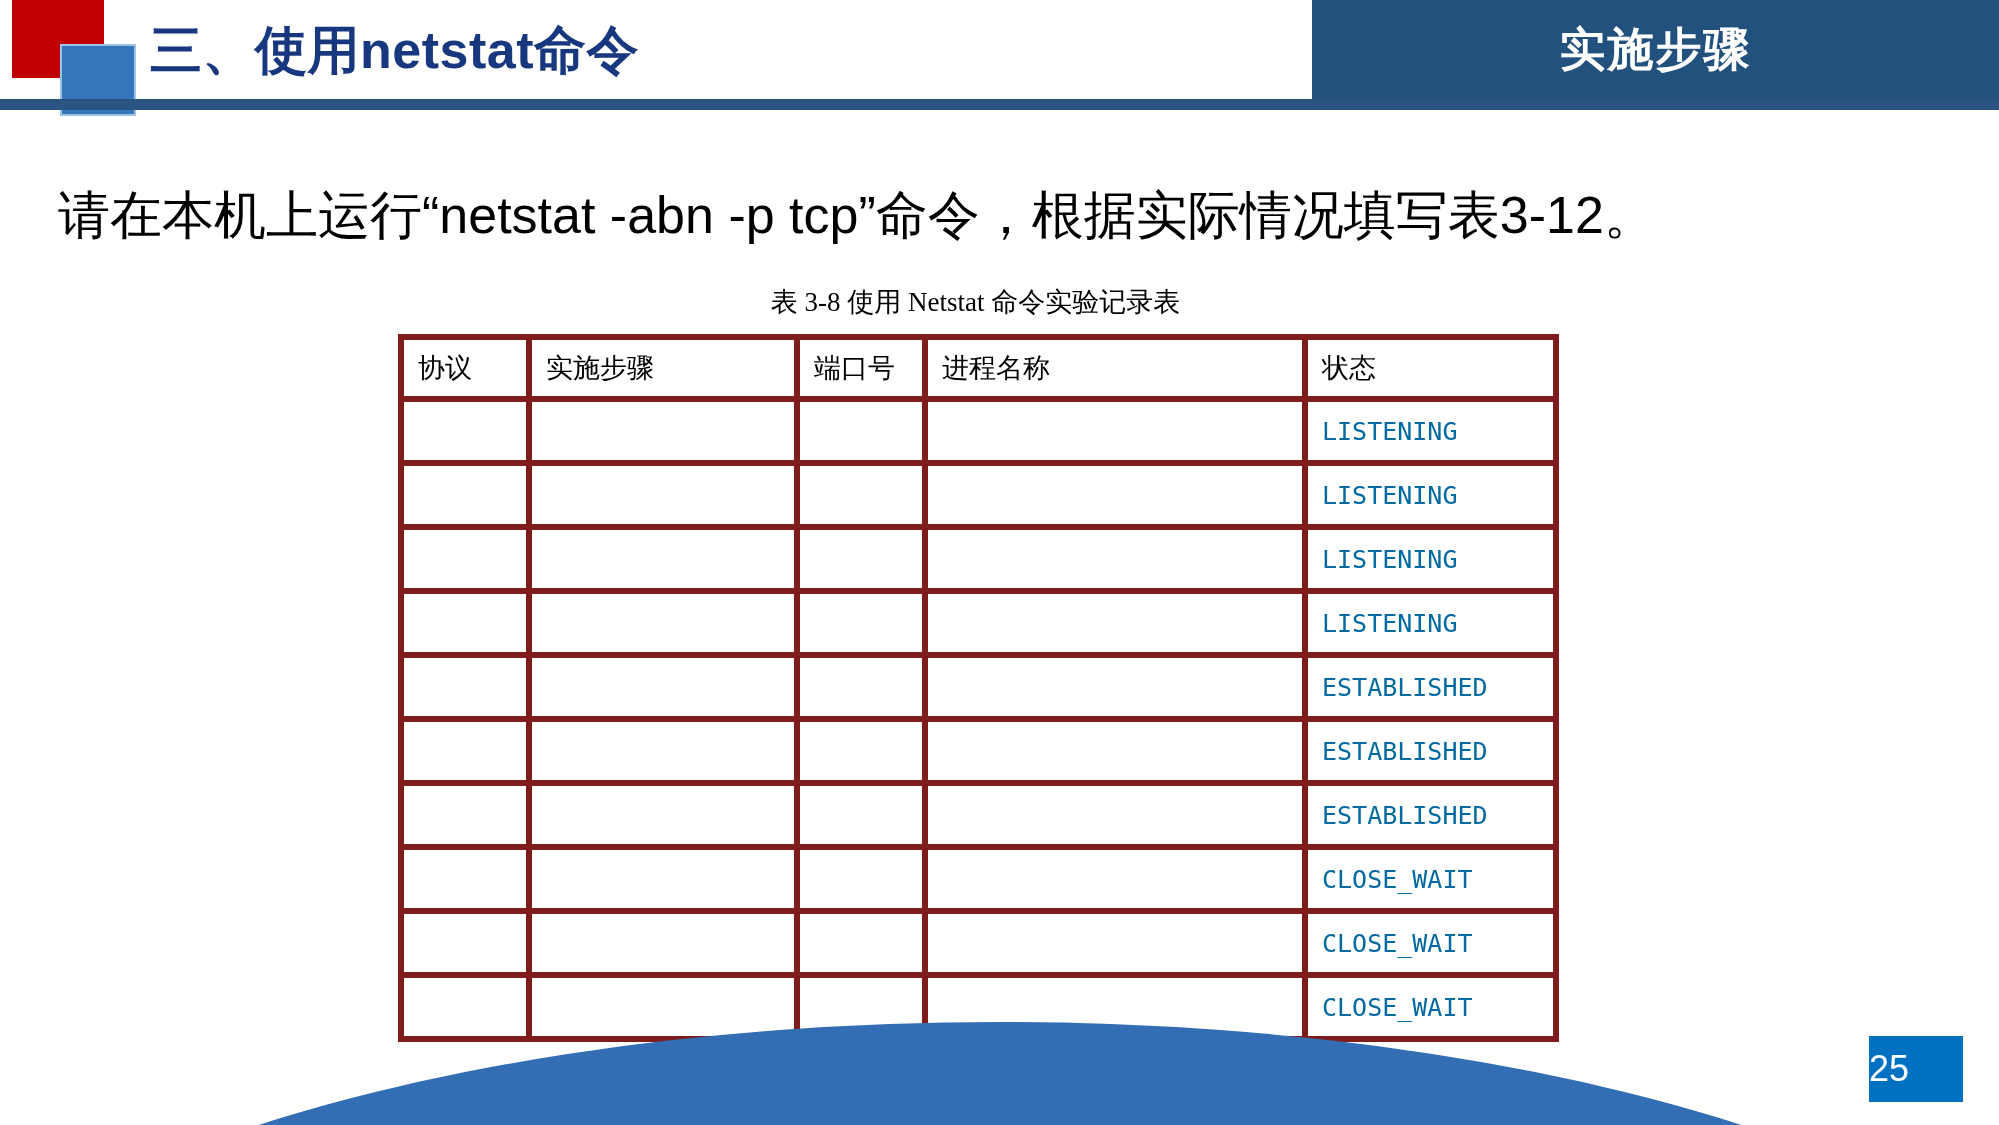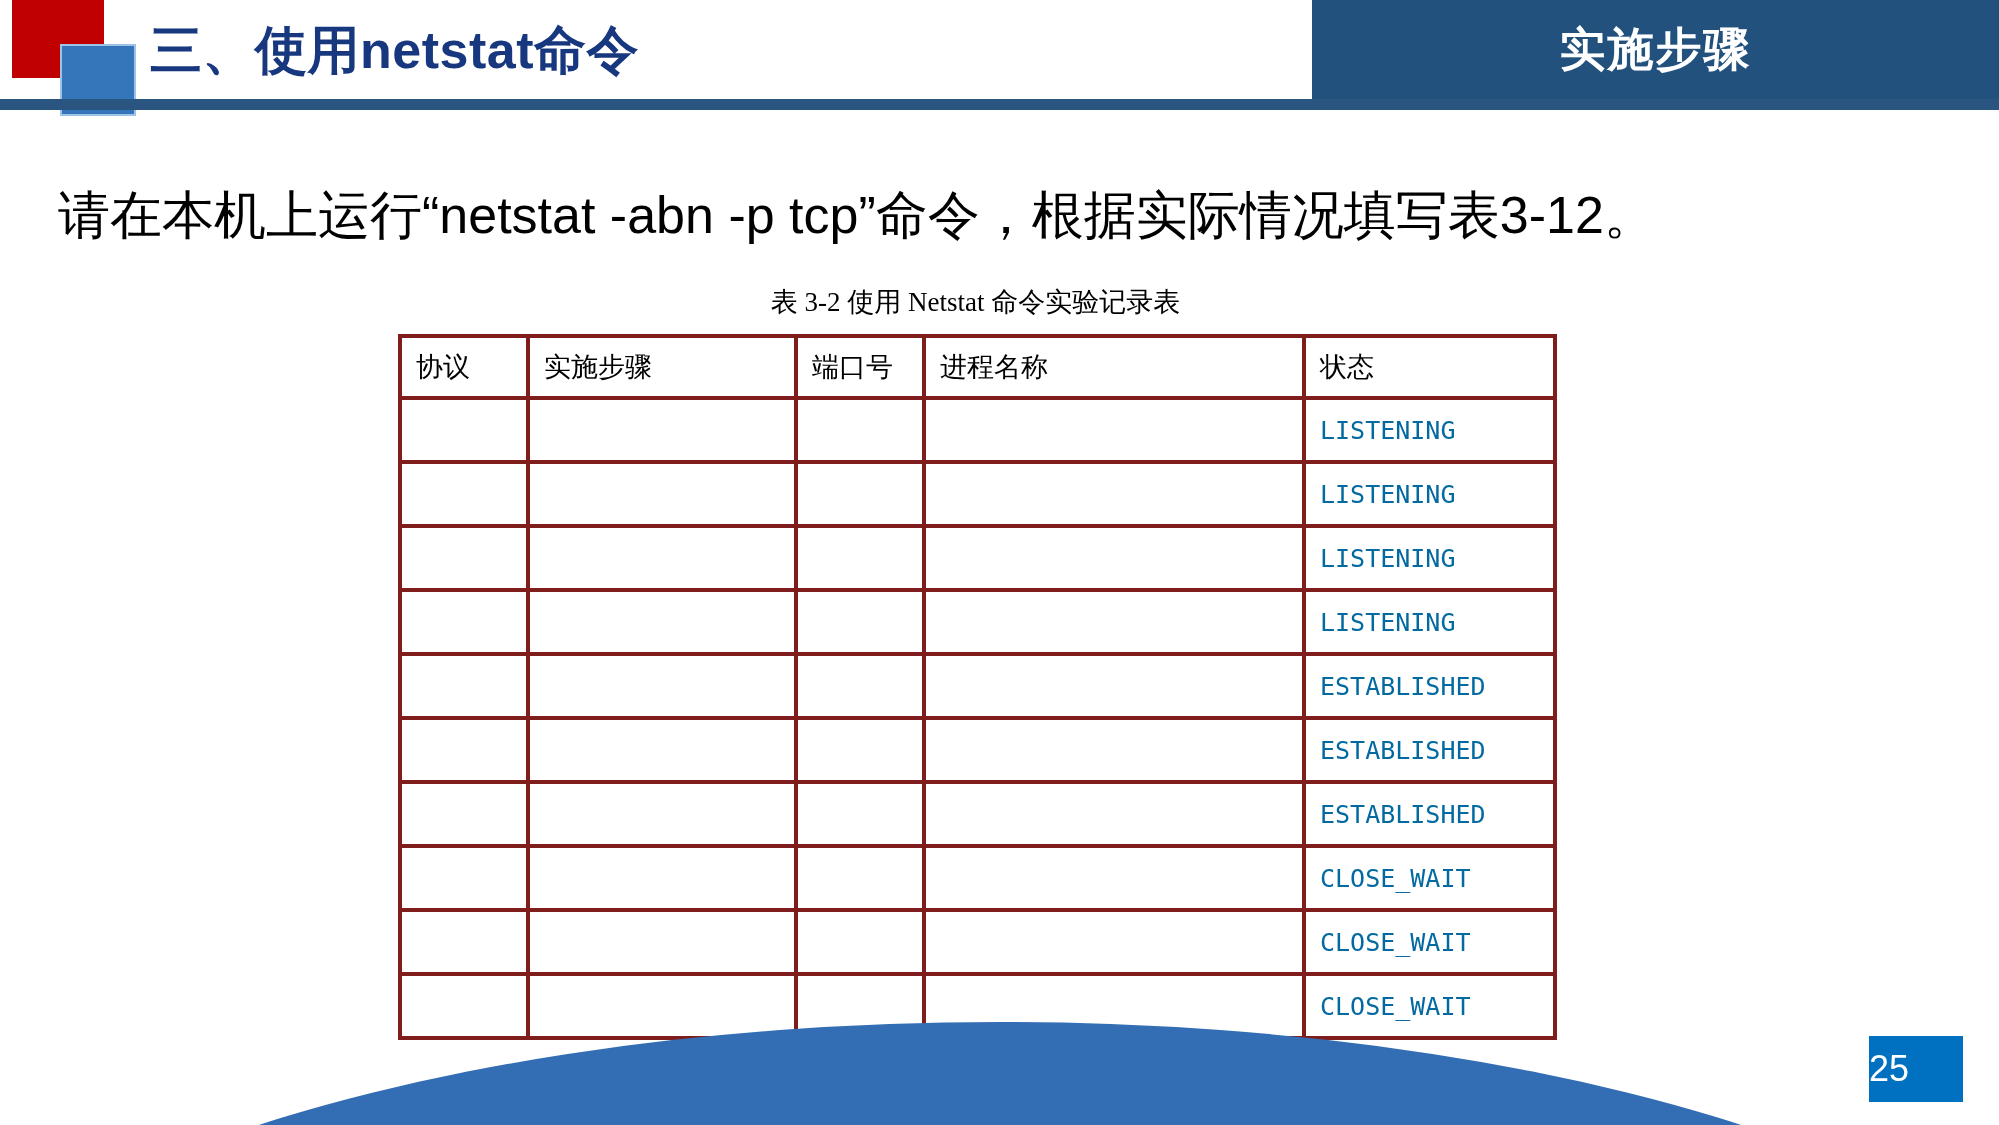--- a/index.html
+++ b/index.html
@@ -107,21 +107,21 @@
   .rec-table {
     position: absolute;
     left: 398px;
     top: 334px;
     width: 1155px;
     border-collapse: collapse;
     table-layout: fixed;
     background: #ffffff;
   }
   .rec-table td, .rec-table th {
-    border: 4px solid #7f1d1d;
+    border: 6px solid #7f1d1d;
     padding: 0 14px;
     height: 64px;
     vertical-align: middle;
     text-align: left;
     font-weight: normal;
     box-sizing: border-box;
   }
   .rec-table thead th {
     font-family: "Liberation Sans", "DejaVu Sans", sans-serif;
     font-size: 27px;
@@ -184,21 +184,21 @@
     <div class="hdr-title">三、使用netstat命令</div>
 
     <div class="hdr-right-box"></div>
     <div class="hdr-right-label">实施步骤</div>
 
     <div class="hdr-rule"></div>
   </div>
 
   <div class="lead-text">请在本机上运行“netstat -abn -p tcp”命令，根据实际情况填写表3-12。</div>
 
-  <div class="table-caption">表 3-2 使用 Netstat 命令实验记录表</div>
+  <div class="table-caption">表 3-8 使用 Netstat 命令实验记录表</div>
 
   <table class="rec-table">
     <colgroup>
       <col class="col-proto">
       <col class="col-addr">
       <col class="col-port">
       <col class="col-proc">
       <col class="col-state">
     </colgroup>
     <thead>

